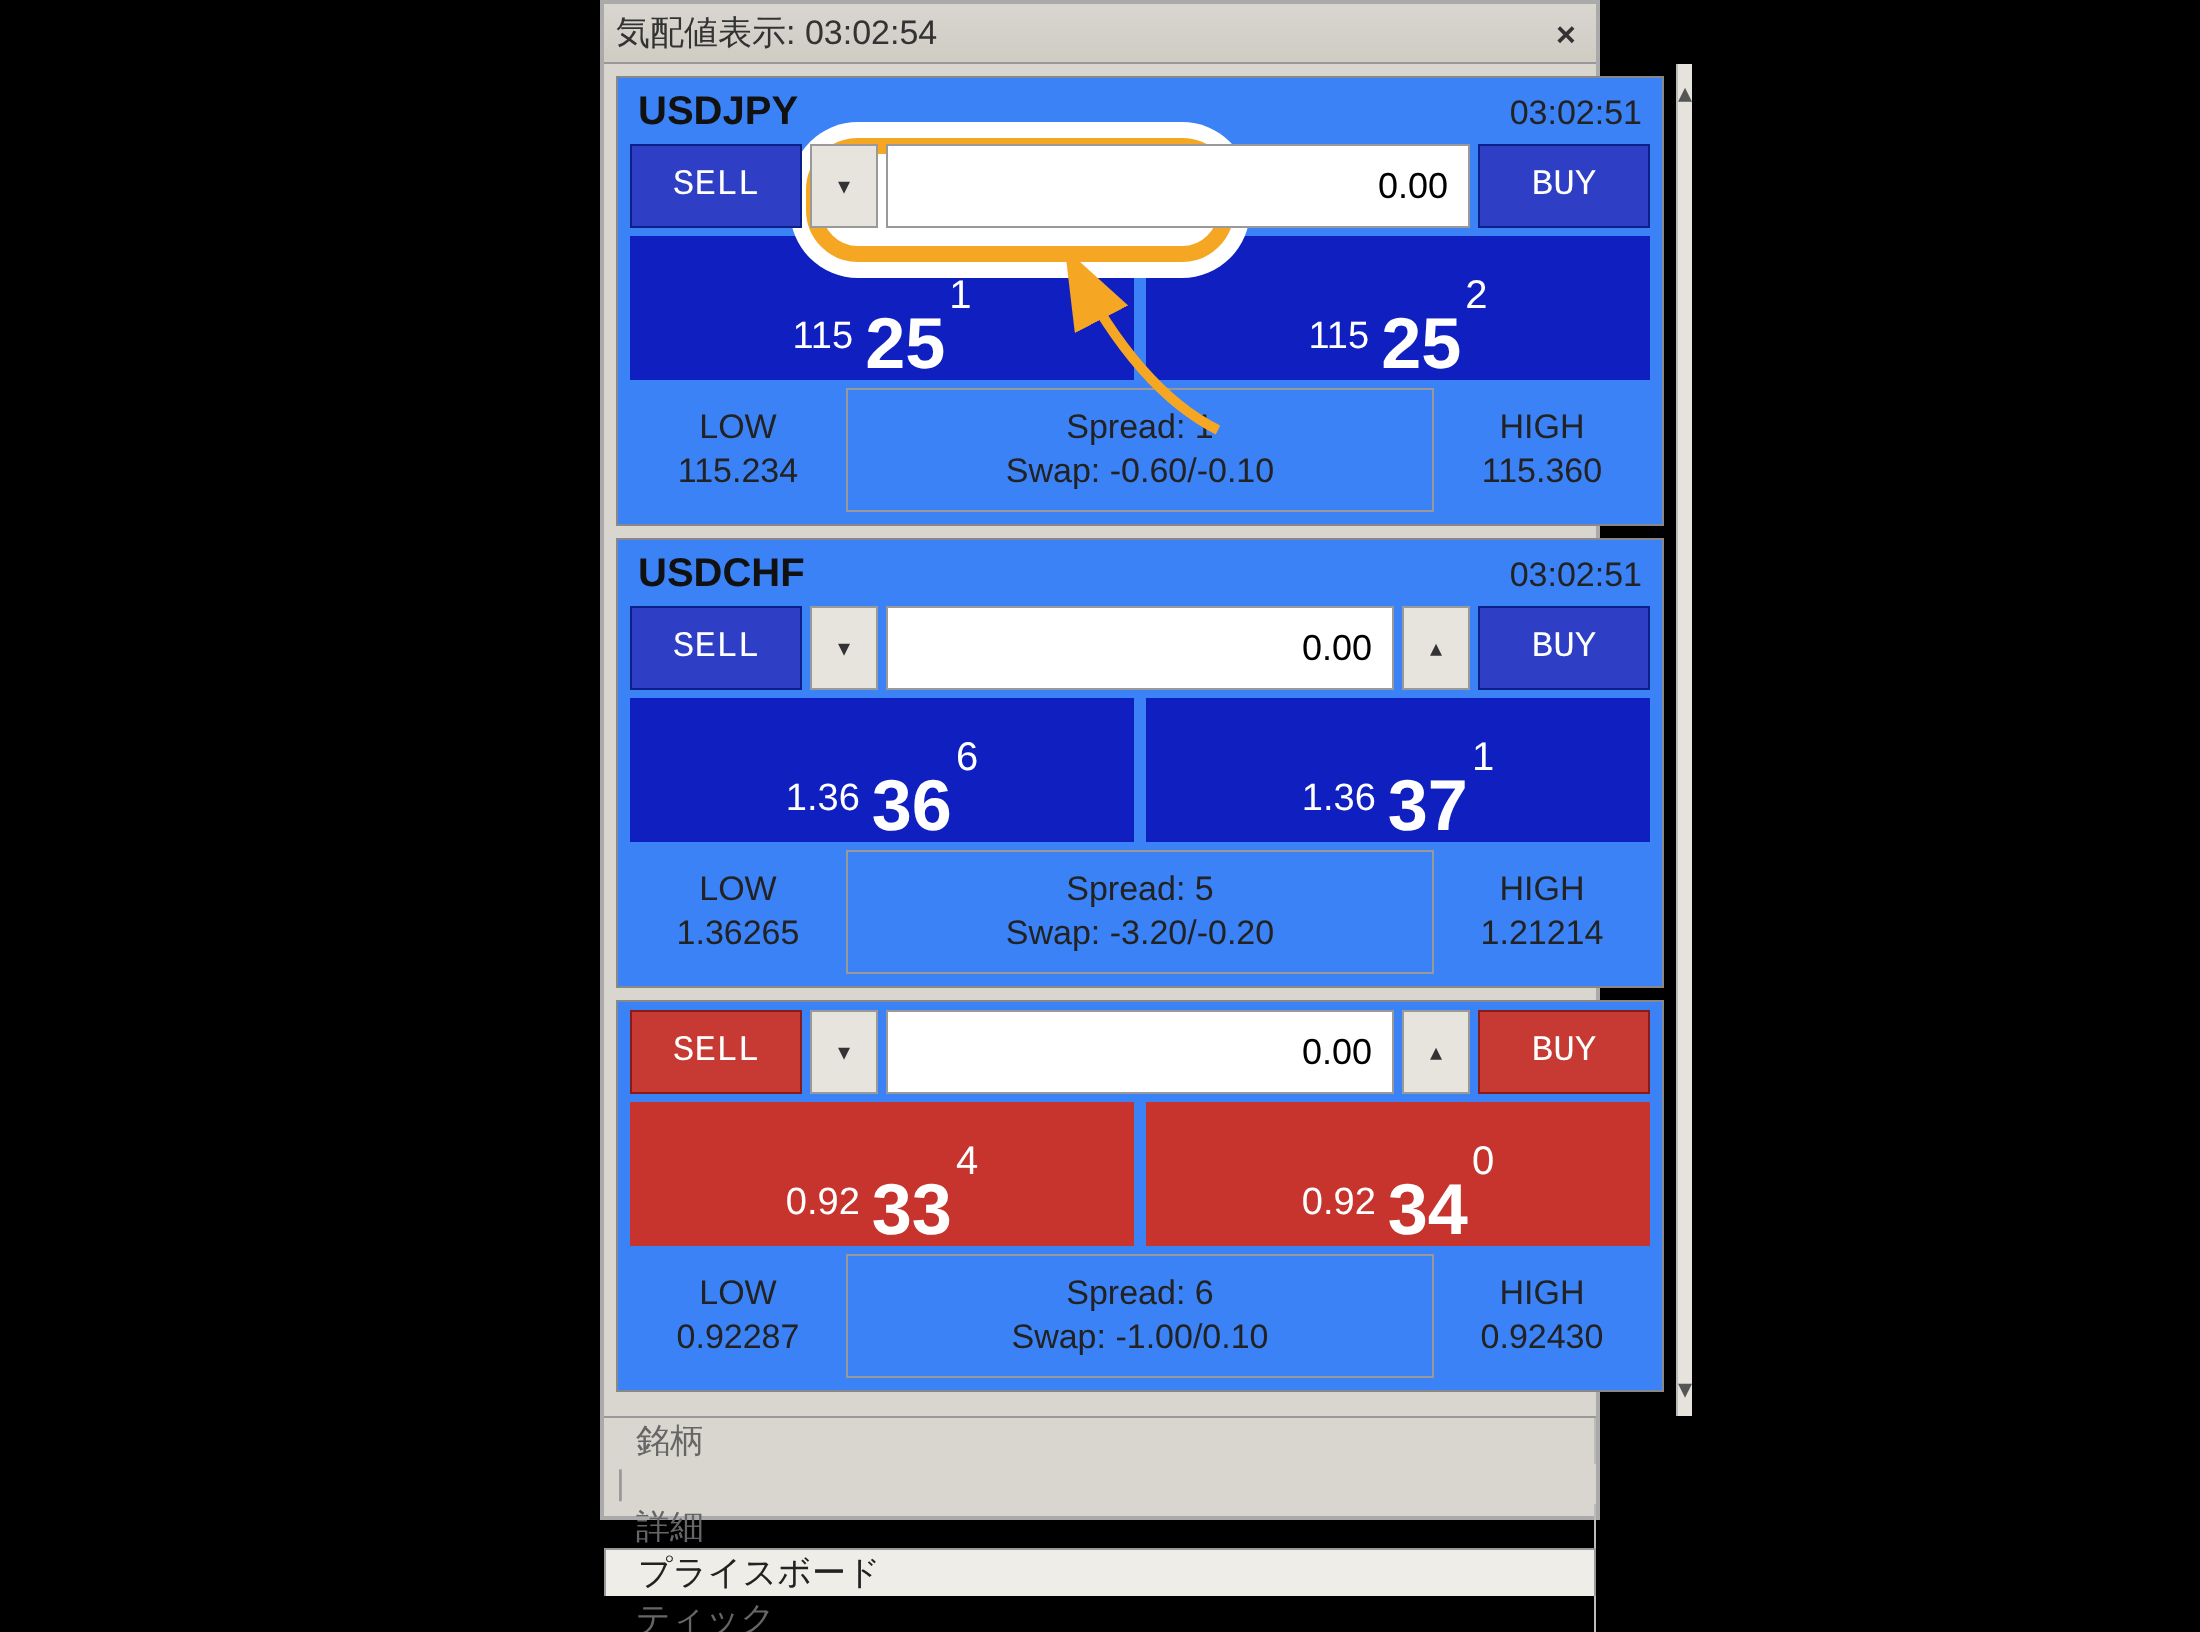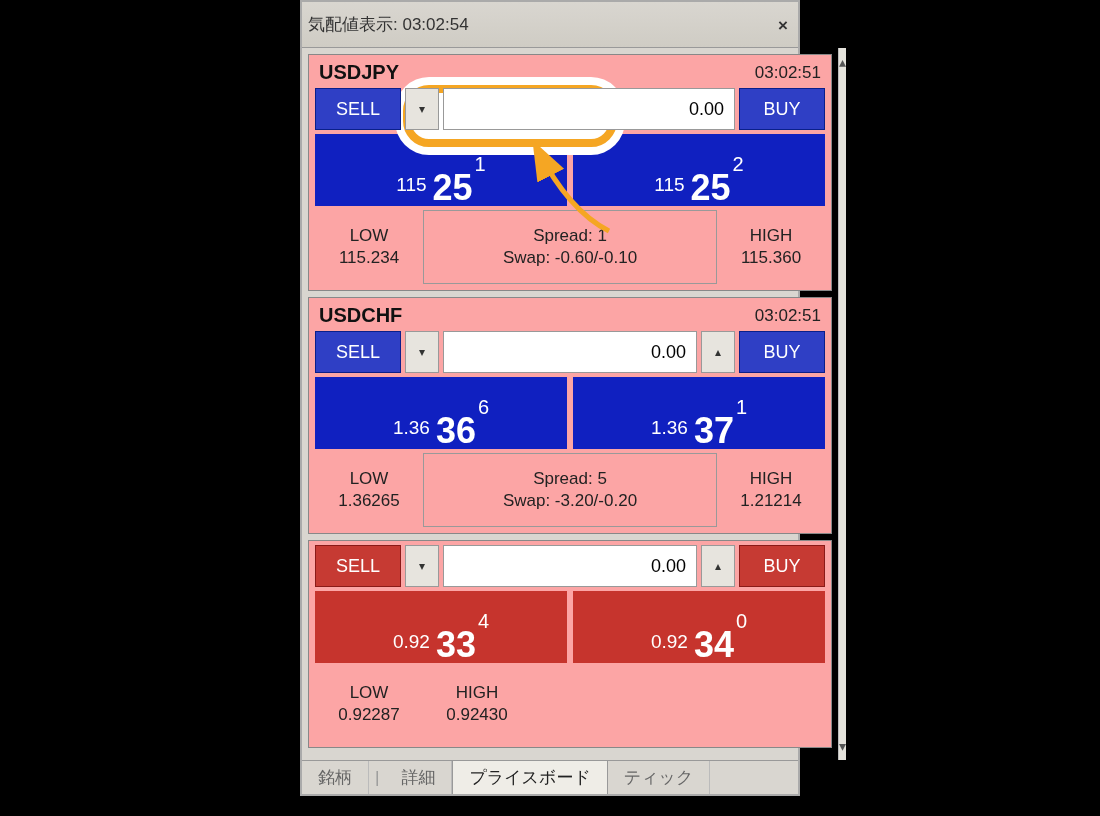--- a/index.html
+++ b/index.html
@@ -15,21 +15,21 @@
   }
   .window {
     width: 500px;
     background: #d9d6d0;
     border: 2px solid #aaa;
     display: flex;
     flex-direction: column;
     margin-top: 0;
   }
   .titlebar {
-    height: 46px;
+    height: 30px;
     background: linear-gradient(#d9d6d0,#cfccc4);
     display: flex;
     align-items: center;
     justify-content: space-between;
     padding: 0 6px;
     border-bottom: 1px solid #999;
     font-size: 17px;
     color: #333;
   }
   .close-x {
@@ -52,21 +52,21 @@
     background:#e5e3dc;
     border-left:1px solid #bbb;
     display:flex;
     flex-direction:column;
     justify-content:space-between;
     align-items:center;
     padding:6px 0;
   }
   .scroll-arrow{font-size:14px;color:#555;cursor:pointer}
   .card {
-    background:#fca5a5;
+    background:#3b82f6;
     border:1px solid #888;
     margin-bottom:6px;
     padding:4px 6px 6px 6px;
   }
   .card-head{
     display:flex;
     justify-content:space-between;
     align-items:center;
     padding:2px 4px 4px 4px;
   }
@@ -77,20 +77,21 @@
     gap:4px;
     align-items:stretch;
     height:42px;
   }
   .sell-btn,.buy-btn{
     flex:0 0 86px;
     display:flex;align-items:center;justify-content:center;
     color:#fff;font-size:18px;
     border:1px solid #0a1f8a;
     cursor:pointer;
+    font-family:Liberation Mono, monospace;
   }
   .blue{background:#2f3fc5}
   .red{background:#c63a33;border-color:#8a1a18}
   .spin-down,.spin-up{
     width:34px;
     background:#e7e4de;
     border:1px solid #999;
     display:flex;align-items:center;justify-content:center;
     font-size:12px;color:#333;cursor:pointer;
   }
@@ -112,39 +113,39 @@
     position:relative;
     cursor:pointer;
   }
   .price-box.blue{background:#1020c0}
   .price-box.red{background:#c6342d}
   .price-prefix{font-size:19px;margin-right:6px;margin-bottom:10px}
   .price-big{font-size:36px;line-height:1;font-weight:700}
   .price-sup{font-size:20px;margin-left:2px;margin-bottom:30px}
   .row4{
     display:flex;align-items:stretch;margin-top:4px;
-    height:74px;
+    height:62px;
   }
   .lh-box{
     flex:0 0 108px;
     display:flex;flex-direction:column;align-items:center;justify-content:center;
     font-size:17px;color:#222;
   }
   .lh-box div:first-child{font-size:17px;margin-bottom:2px}
   .mid-box{
     flex:1;
     border:1px solid #999;
     display:flex;flex-direction:column;align-items:center;justify-content:center;
     font-size:17px;color:#222;gap:2px;
   }
   .tabs{
     display:flex;
     border-top:1px solid #999;
     background:#d9d6d0;
-    height:34px;align-items:stretch;
+    height:50px;align-items:stretch;flex-direction:column;
   }
   .tab{
     padding:0 16px;display:flex;align-items:center;
     font-size:17px;color:#666;cursor:pointer;
     border-right:1px solid #bbb;
   }
   .tab.sep{border-right:none;color:#999;padding:0 6px}
   .tab.active{background:#efede7;color:#222;border:1px solid #999;border-bottom:none;margin-top:-1px}
   
   .highlight-wrap{
@@ -287,20 +288,24 @@
         <span class="price-prefix">0.92</span>
         <span class="price-big">34</span>
         <span class="price-sup">0</span>
       </div>
     </div>
     <div class="row4">
       <div class="lh-box">
         <div>LOW</div>
         <div>0.92287</div>
       </div>
+      <div class="mid-box">
+        <div>Spread: 6</div>
+        <div>Swap: -1.00/0.10</div>
+      </div>
       <div class="lh-box">
         <div>HIGH</div>
         <div>0.92430</div>
       </div>
     </div>
   </div>
       </div>
     <div class="scrollbar">
       <div class="scroll-arrow">▴</div>
       <div class="scroll-arrow">▾</div>

